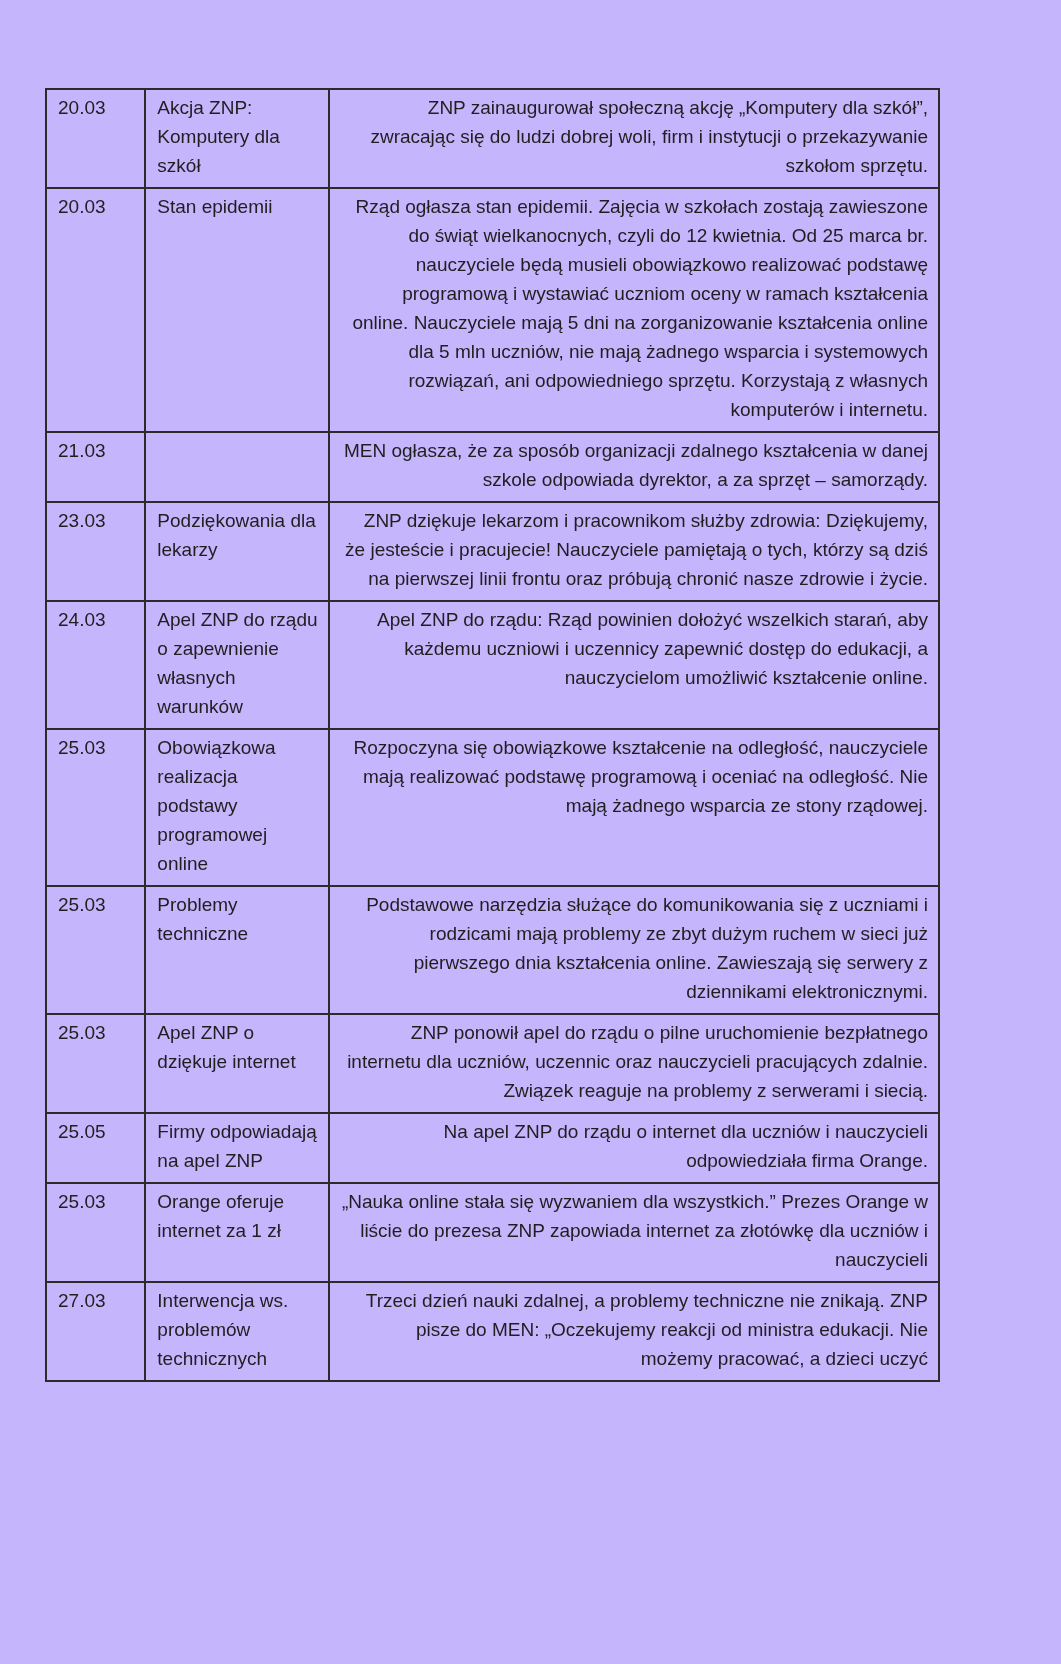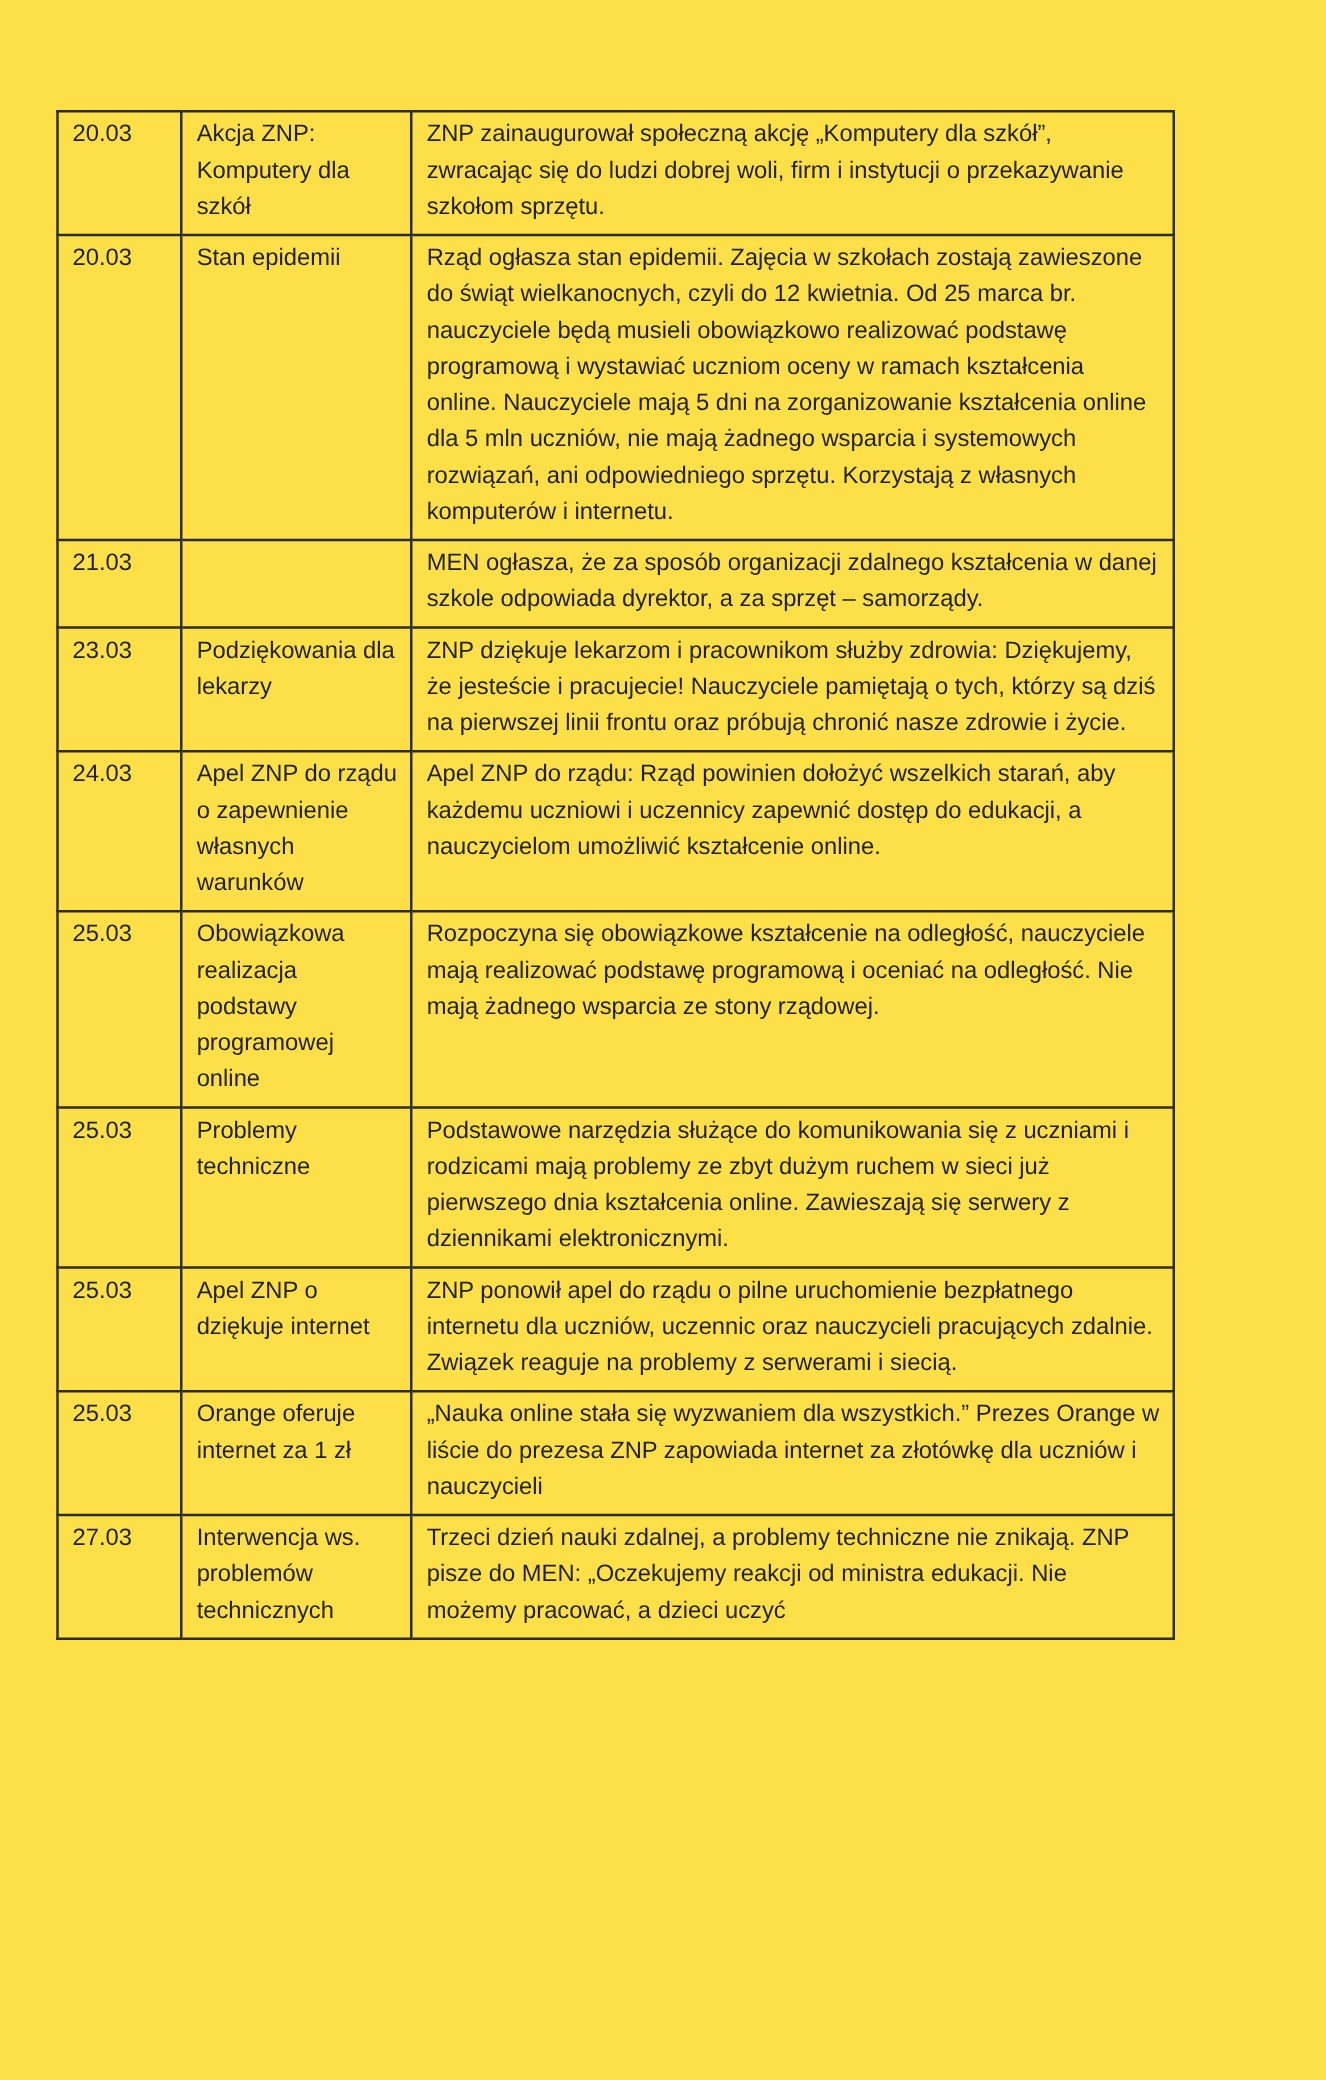--- a/index.html
+++ b/index.html
@@ -11,41 +11,41 @@
     width: 1061px;
     height: 1664px;
     font-family: "Liberation Sans", sans-serif;
     color: #1f1f1f;
     overflow: hidden;
   }
   .page {
     position: relative;
     width: 1061px;
     height: 1664px;
-    background: #fde047;
+    background: #c4b5fd;
   }
   table.timeline {
     position: absolute;
     left: 45px;
     top: 88px;
     width: 895px;
     border-collapse: collapse;
     table-layout: fixed;
   }
   table.timeline td {
     border: 2px solid #2b2b2b;
     vertical-align: top;
     padding: 3px 10px 7px 11px;
     font-size: 19px;
     line-height: 29px;
     word-wrap: break-word;
   }
   .col-date  { width: 95px;  }
   .col-title { width: 176px; }
-  .col-text  { width: 583px; }
+  .col-text  { width: 583px; text-align: right; }
 </style>
 </head>
 <body>
 
 <div class="page">
   <table class="timeline">
     <colgroup>
       <col class="col-date">
       <col class="col-title">
       <col class="col-text">
@@ -85,20 +85,25 @@
           <td class="col-date">25.03</td>
           <td class="col-title">Problemy techniczne</td>
           <td class="col-text">Podstawowe narzędzia służące do komunikowania się z uczniami i rodzicami mają problemy ze zbyt dużym ruchem w sieci już pierwszego dnia kształcenia online. Zawieszają się serwery z dziennikami elektronicznymi.</td>
         </tr>
         <tr>
           <td class="col-date">25.03</td>
           <td class="col-title">Apel ZNP o dziękuje internet</td>
           <td class="col-text">ZNP ponowił apel do rządu o pilne uruchomienie bezpłatnego internetu dla uczniów, uczennic oraz nauczycieli pracujących zdalnie. Związek reaguje na problemy z serwerami i siecią.</td>
         </tr>
         <tr>
+          <td class="col-date">25.05</td>
+          <td class="col-title">Firmy odpowiadają na apel ZNP</td>
+          <td class="col-text">Na apel ZNP do rządu o internet dla uczniów i nauczycieli odpowiedziała firma Orange.</td>
+        </tr>
+        <tr>
           <td class="col-date">25.03</td>
           <td class="col-title">Orange oferuje internet za 1 zł</td>
           <td class="col-text">„Nauka online stała się wyzwaniem dla wszystkich.” Prezes Orange w liście do prezesa ZNP zapowiada internet za złotówkę dla uczniów i nauczycieli</td>
         </tr>
         <tr>
           <td class="col-date">27.03</td>
           <td class="col-title">Interwencja ws. problemów technicznych</td>
           <td class="col-text">Trzeci dzień nauki zdalnej, a problemy techniczne nie znikają. ZNP pisze do MEN: „Oczekujemy reakcji od ministra edukacji. Nie możemy pracować, a dzieci uczyć</td>
         </tr>
       </tbody>

